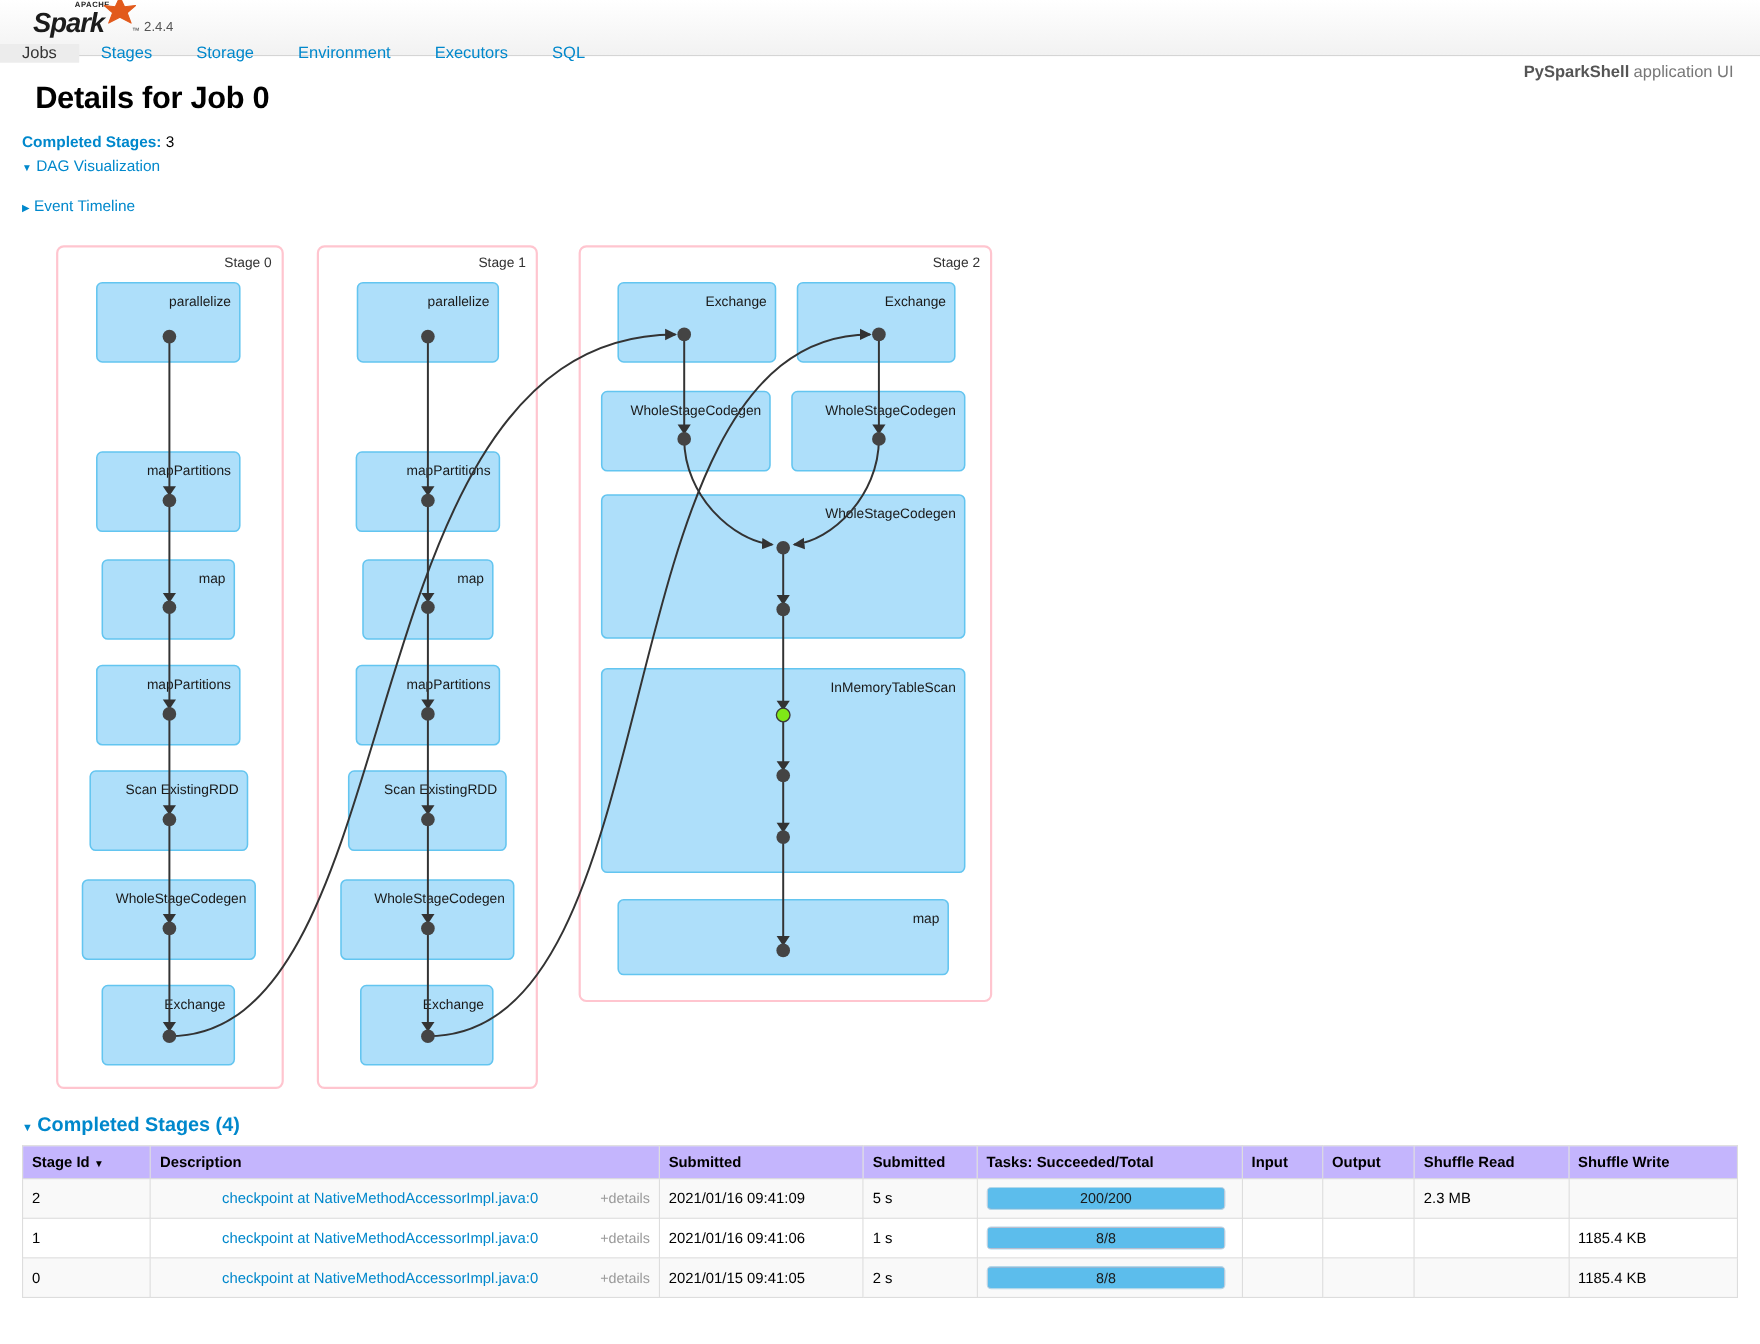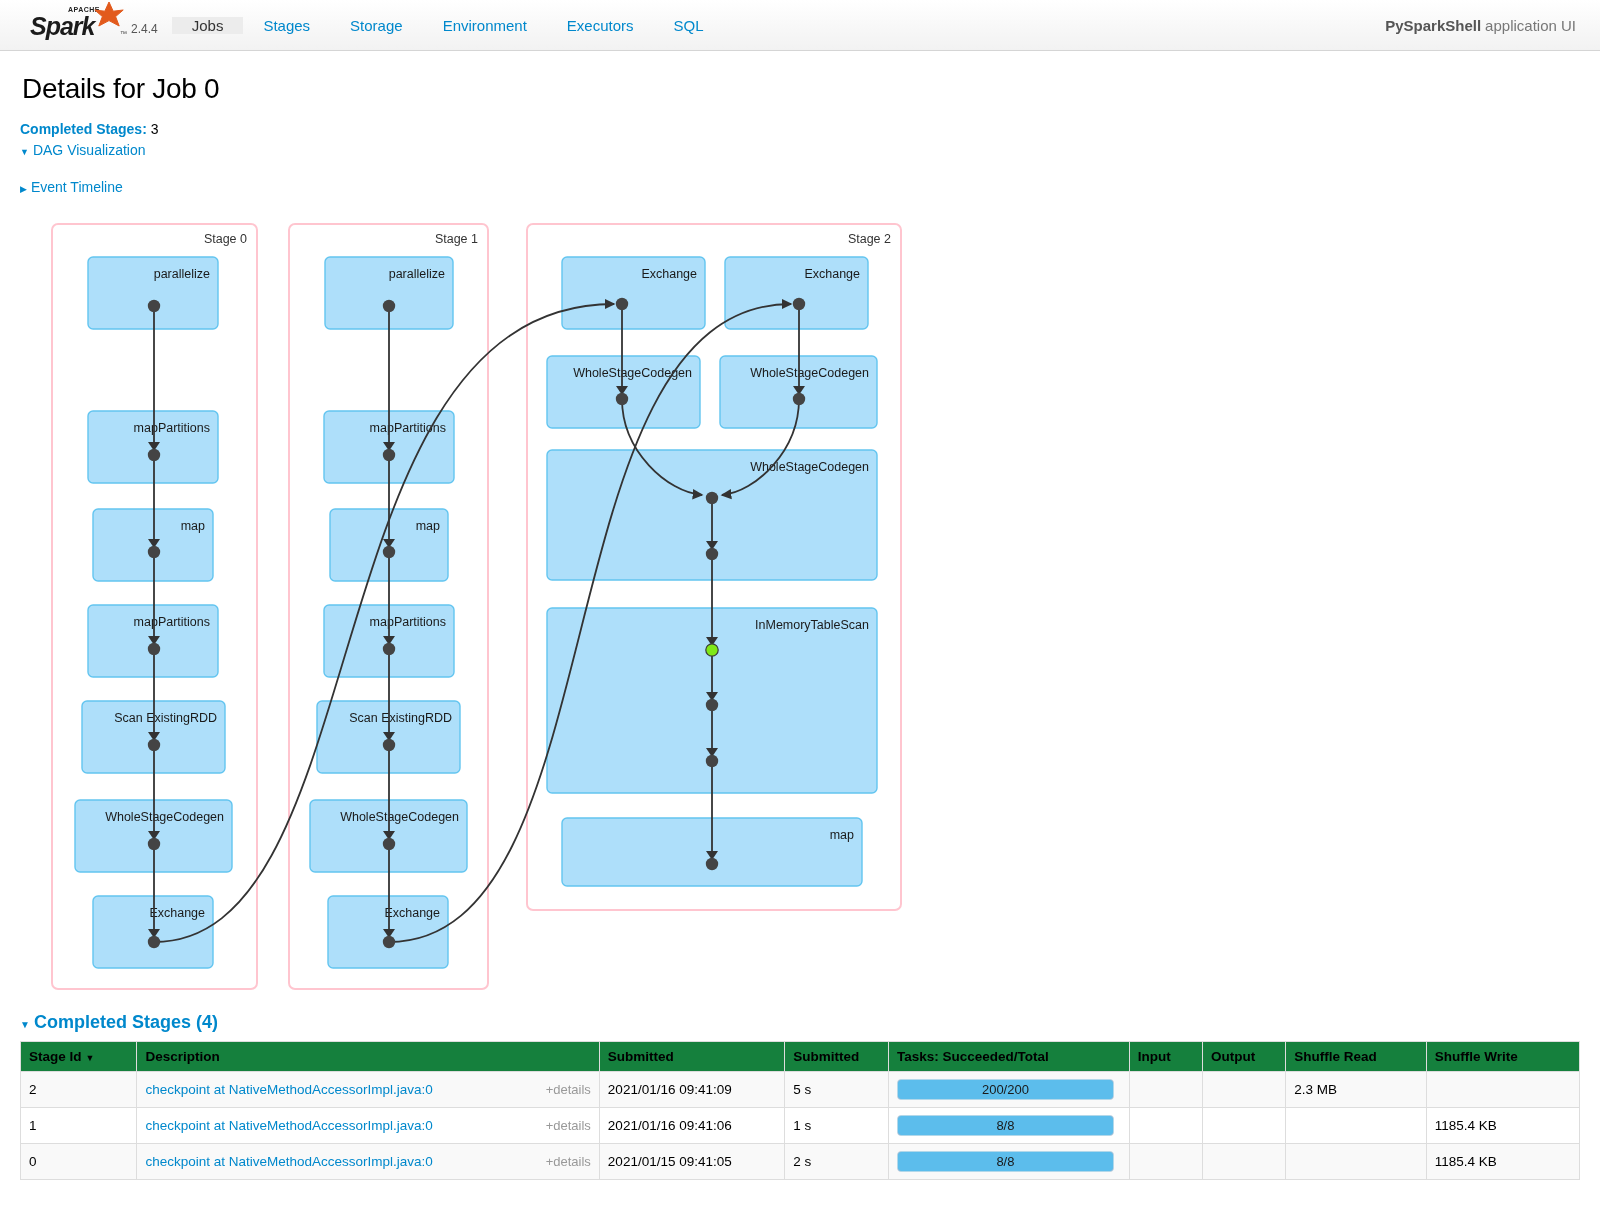--- a/index.html
+++ b/index.html
@@ -10,22 +10,23 @@
     color: #000;
   }
   body { width: 1600px; height: 1222px; overflow: hidden; position: relative; }
 
   
   .navbar {
     height: 50px;
     background: linear-gradient(to bottom, #ffffff 0%, #f2f2f2 100%);
     border-bottom: 1px solid #d5d5d5;
     display: flex;
-    align-items: center;
+    align-items: flex-start;
     position: relative;
+    flex-direction: column;
   }
   .brand {
     display: flex;
     align-items: flex-end;
     padding: 0 14px 6px 30px;
     gap: 6px;
   }
   .spark-logo { position: relative; width: 95px; height: 34px; }
   .spark-logo .apache {
     position: absolute; left: 38px; top: 1px;
@@ -56,21 +57,21 @@
   }
   .app-name {
     margin-left: auto; display: flex; align-items: center;
     padding-right: 24px; font-size: 15px; color: #777;
   }
   .app-name b { color: #555; margin-right: 4px; }
 
   
   .content { padding: 0 20px; }
   h3.page-title {
-    font-size: 28px; font-weight: normal; margin: 22px 0 14px 2px; letter-spacing: -.3px;
+    font-size: 28px; font-weight: bold; margin: 22px 0 14px 12px; letter-spacing: -.3px;
   }
   .meta-line { font-size: 14px; line-height: 21px; }
   .meta-line b { font-weight: bold; }
   .meta-line .lbl-link { color: #0088cc; font-weight: bold; }
 
   .toggle-row { margin-top: 14px; font-size: 14px; line-height: 21px; }
   .toggle-row a { color: #0088cc; text-decoration: none; }
   .arrow { display: inline-block; font-size: 9px; color: #0088cc; margin-right: 4px; }
 
   
@@ -86,31 +87,31 @@
     border-collapse: collapse;
     width: 1560px;
     margin-top: 8px;
     font-size: 13.5px;
   }
   table.stages th {
     text-align: left;
     font-weight: bold;
     padding: 7px 8px;
     border: 1px solid #ddd;
-    background: #15803d;
+    background: #c4b5fd;
     white-space: nowrap;
   }
   table.stages td {
     padding: 7px 8px;
     border: 1px solid #ddd;
     vertical-align: middle;
   }
   table.stages tbody tr:nth-child(odd) { background: #f9f9f9; }
   table.stages tbody tr:nth-child(even) { background: #ffffff; }
-  .desc-cell { position: relative; }
+  .desc-cell { position: relative; text-align: center; }
   .desc-cell a { color: #0088cc; text-decoration: none; }
   .details-toggle {
     float: right; color: #999; font-size: 13px; cursor: pointer;
   }
   .sort-caret { font-size: 9px; color: #000; margin-left: 4px; }
 
   .progbar {
     position: relative;
     height: 19px;
     border: 1px solid #b2d8ea;

